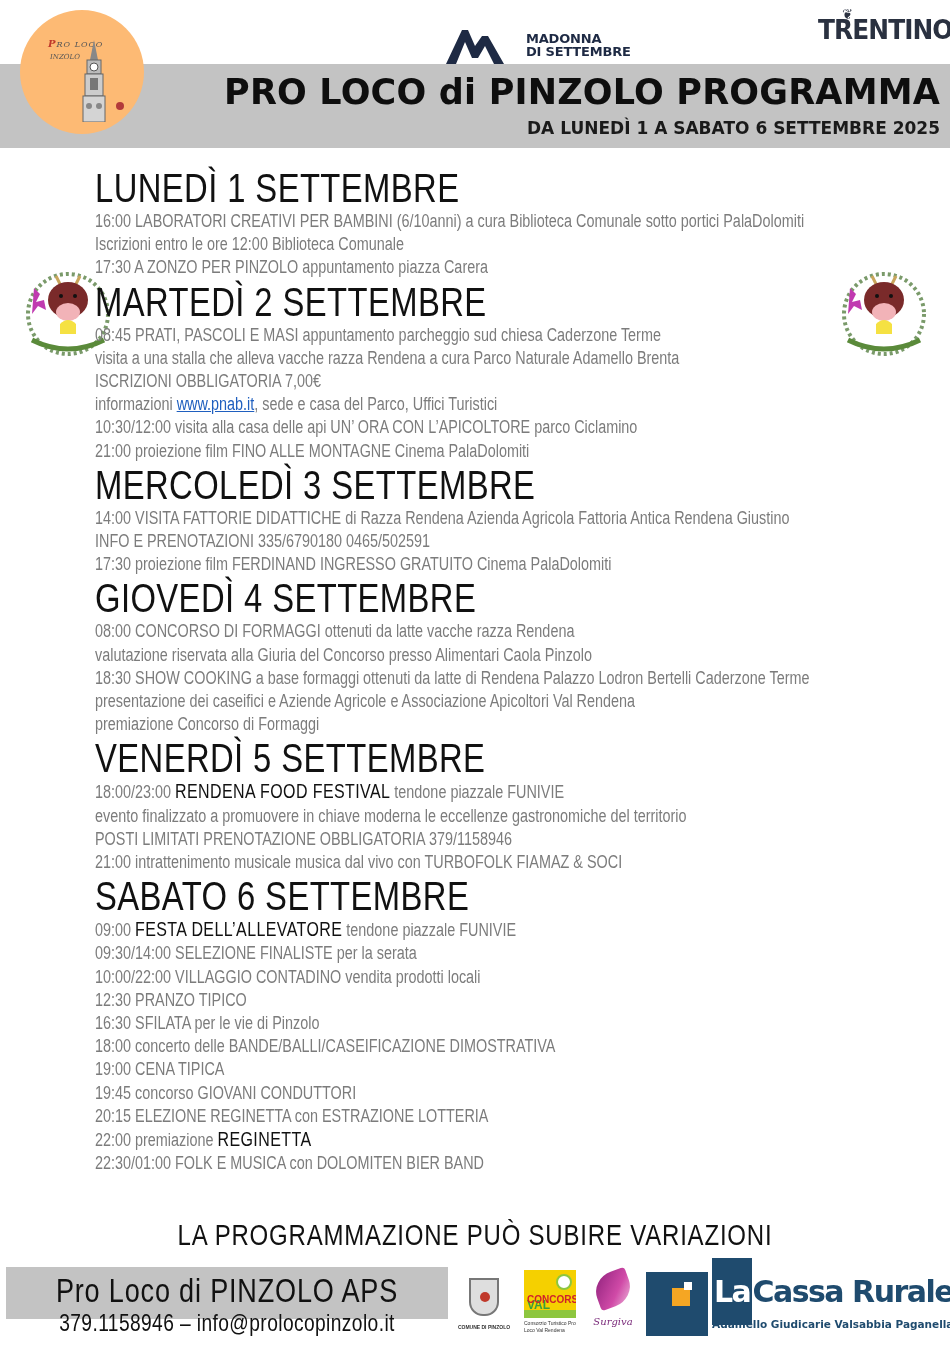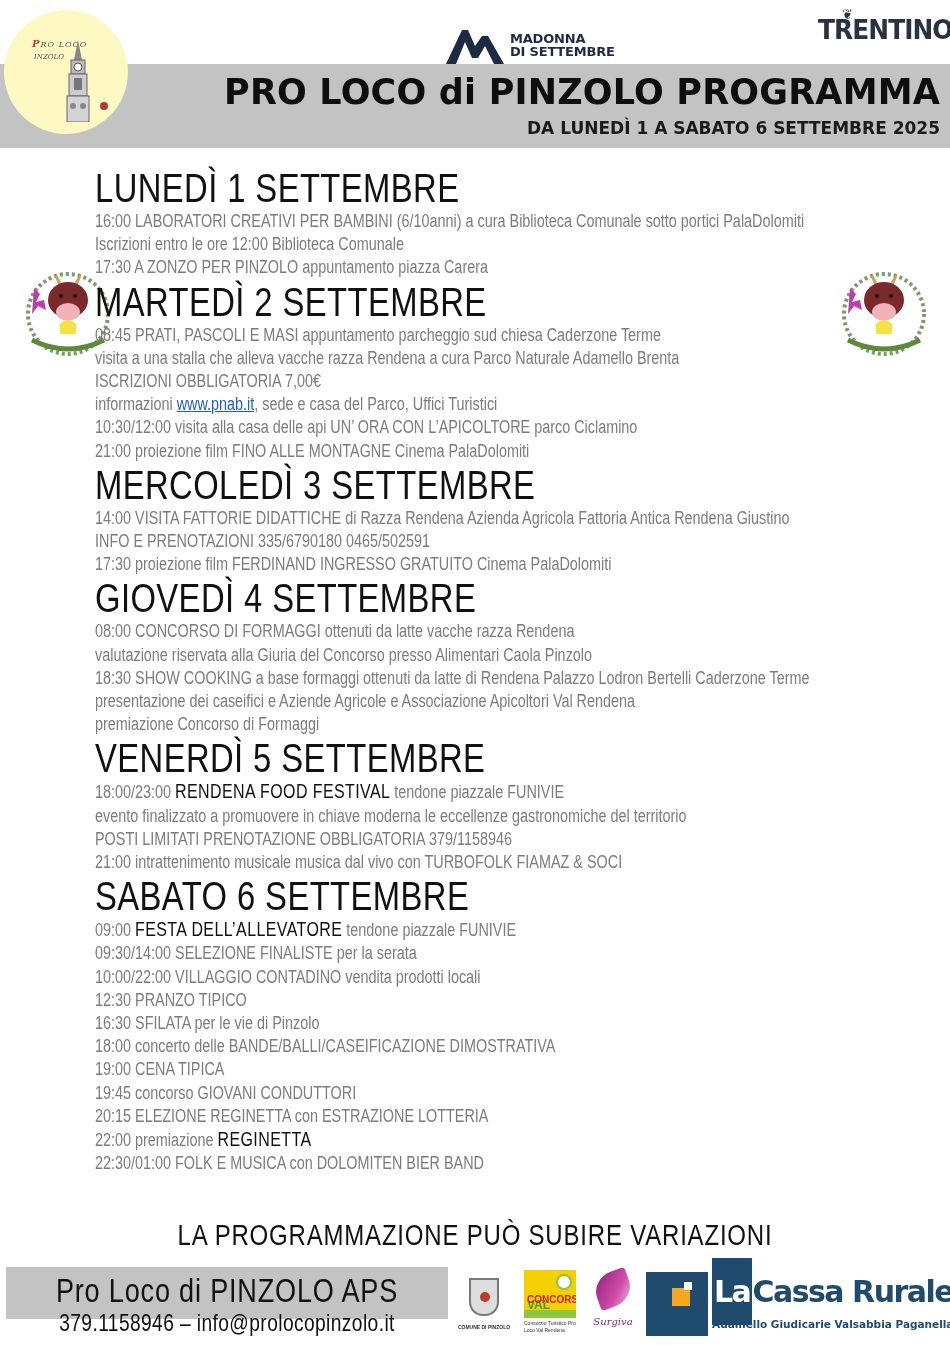--- a/index.html
+++ b/index.html
@@ -5,36 +5,36 @@
   * { box-sizing: border-box; margin: 0; padding: 0; }
   html, body { width: 950px; height: 1345px; background: #ffffff; overflow: hidden; }
   body { position: relative; font-family: "Liberation Sans", sans-serif; color: #7a7a7a; }
 
   
   .header-band {
     position: absolute; left: 0; top: 64px; width: 950px; height: 84px;
     background: #c3c3c3;
   }
   .proloco-logo {
-    position: absolute; left: 4px; top: 10px; width: 124px; height: 124px;
-    border-radius: 50%; background: #fef9c3;
+    position: absolute; left: 20px; top: 10px; width: 124px; height: 124px;
+    border-radius: 50%; background: #fdba74;
   }
   .proloco-logo .pl-text-top {
     position: absolute; left: 28px; top: 28px; font-family: "DejaVu Serif", serif;
     font-size: 8px; font-style: italic; letter-spacing: 1px; color: #555;
   }
   .proloco-logo .pl-text-top b { color: #c0392b; font-size: 10px; }
   .proloco-logo .pl-text-vert {
     position: absolute; left: 30px; top: 42px; width: 8px; font-family: "DejaVu Serif", serif;
     font-size: 7px; font-style: italic; line-height: 10px; color: #555; text-align: center;
   }
   .tower { position: absolute; left: 56px; top: 30px; }
   .rose-icon { position: absolute; left: 96px; top: 92px; width: 8px; height: 8px; border-radius: 50%; background: #b33a3a; }
 
-  .madonna-logo { position: absolute; left: 446px; top: 24px; height: 42px; display: flex; align-items: center; }
+  .madonna-logo { position: absolute; left: 446px; top: 24px; height: 42px; display: flex; align-items: center; gap: 16px; }
   .madonna-logo svg { display: block; }
   .madonna-text {
     margin-left: 6px; font-family: "DejaVu Sans", sans-serif; font-weight: bold; font-size: 13px;
     line-height: 13px; color: #1e2a44; letter-spacing: -0.2px;
   }
   .trentino-logo {
     position: absolute; left: 818px; top: 14px; font-family: "DejaVu Sans", sans-serif; font-weight: bold;
     font-size: 27px; color: #2a3140; letter-spacing: -1px; transform: scaleX(0.92); transform-origin: left;
   }
   .trentino-logo .butterfly { position: absolute; left: 26px; top: -8px; font-size: 14px; color: #2a3140; }

